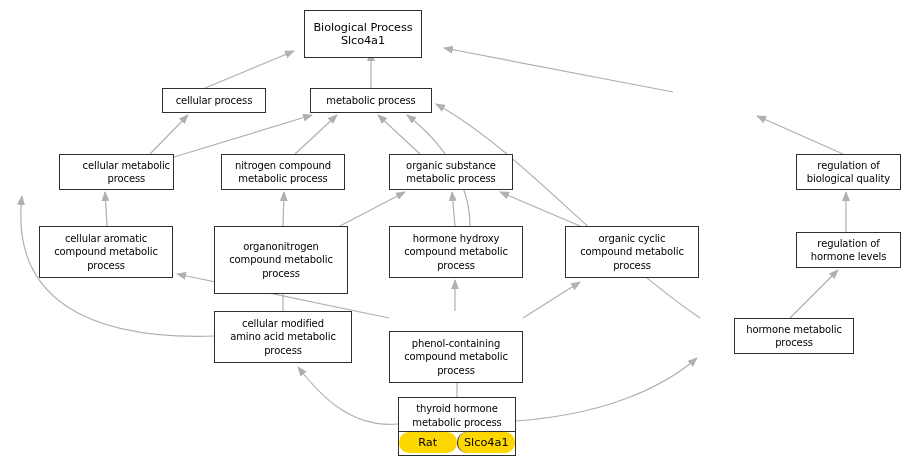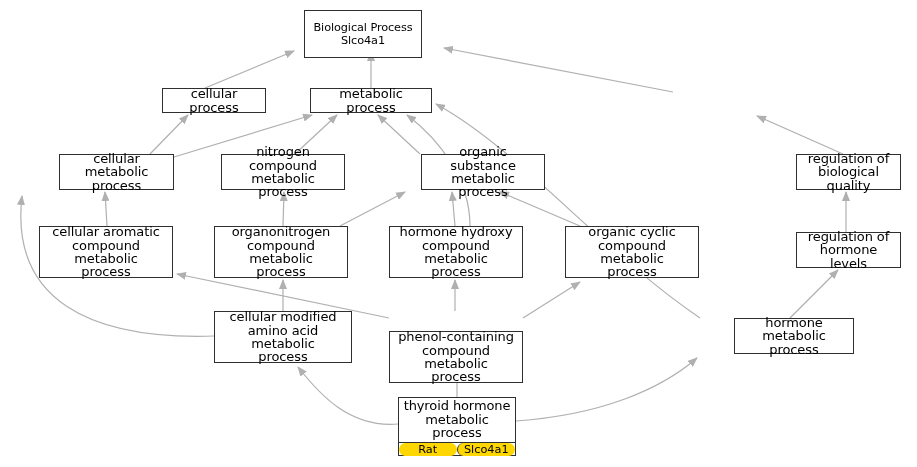--- a/index.html
+++ b/index.html
@@ -31,21 +31,21 @@
     position: absolute;
     box-sizing: border-box;
     background: #ffffff;
     border: 1.4px solid #2f2f2f;
     display: flex;
     flex-direction: column;
     align-items: stretch;
     justify-content: center;
   }
   .go-label {
-    font-size: 13px;
+    font-size: 10px;
     line-height: 13.4px;
     color: #000000;
     text-align: center;
     padding: 2px 3px;
     white-space: pre-line;
     letter-spacing: -0.1px;
   }
   .go-node.root .go-label {
     font-size: 11.3px;
   }
@@ -119,34 +119,34 @@
         <div class="go-label">metabolic process</div>
       </div>
       <div class="go-node" style="left: 59px; top: 154px; width: 115px; height: 36px; align-items: flex-end;">
         <div class="go-label">cellular metabolic
 process</div>
       </div>
       <div class="go-node" style="left: 221px; top: 154px; width: 124px; height: 36px;">
         <div class="go-label">nitrogen compound
 metabolic process</div>
       </div>
-      <div class="go-node" style="left: 389px; top: 154px; width: 124px; height: 36px; margin-left: 32px;">
+      <div class="go-node" style="left: 389px; top: 154px; width: 124px; height: 36px;">
         <div class="go-label">organic substance
 metabolic process</div>
       </div>
       <div class="go-node" style="left: 796px; top: 154px; width: 105px; height: 36px;">
         <div class="go-label">regulation of
 biological quality</div>
       </div>
       <div class="go-node" style="left: 39px; top: 226px; width: 134px; height: 52px;">
         <div class="go-label">cellular aromatic
 compound metabolic
 process</div>
       </div>
-      <div class="go-node" style="left: 214px; top: 226px; width: 134px; height: 52px;">
+      <div class="go-node" style="left: 214px; top: 226px; width: 134px; height: 68px;">
         <div class="go-label">organonitrogen
 compound metabolic
 process</div>
       </div>
       <div class="go-node" style="left: 389px; top: 226px; width: 134px; height: 52px;">
         <div class="go-label">hormone hydroxy
 compound metabolic
 process</div>
       </div>
       <div class="go-node" style="left: 565px; top: 226px; width: 134px; height: 52px;">

